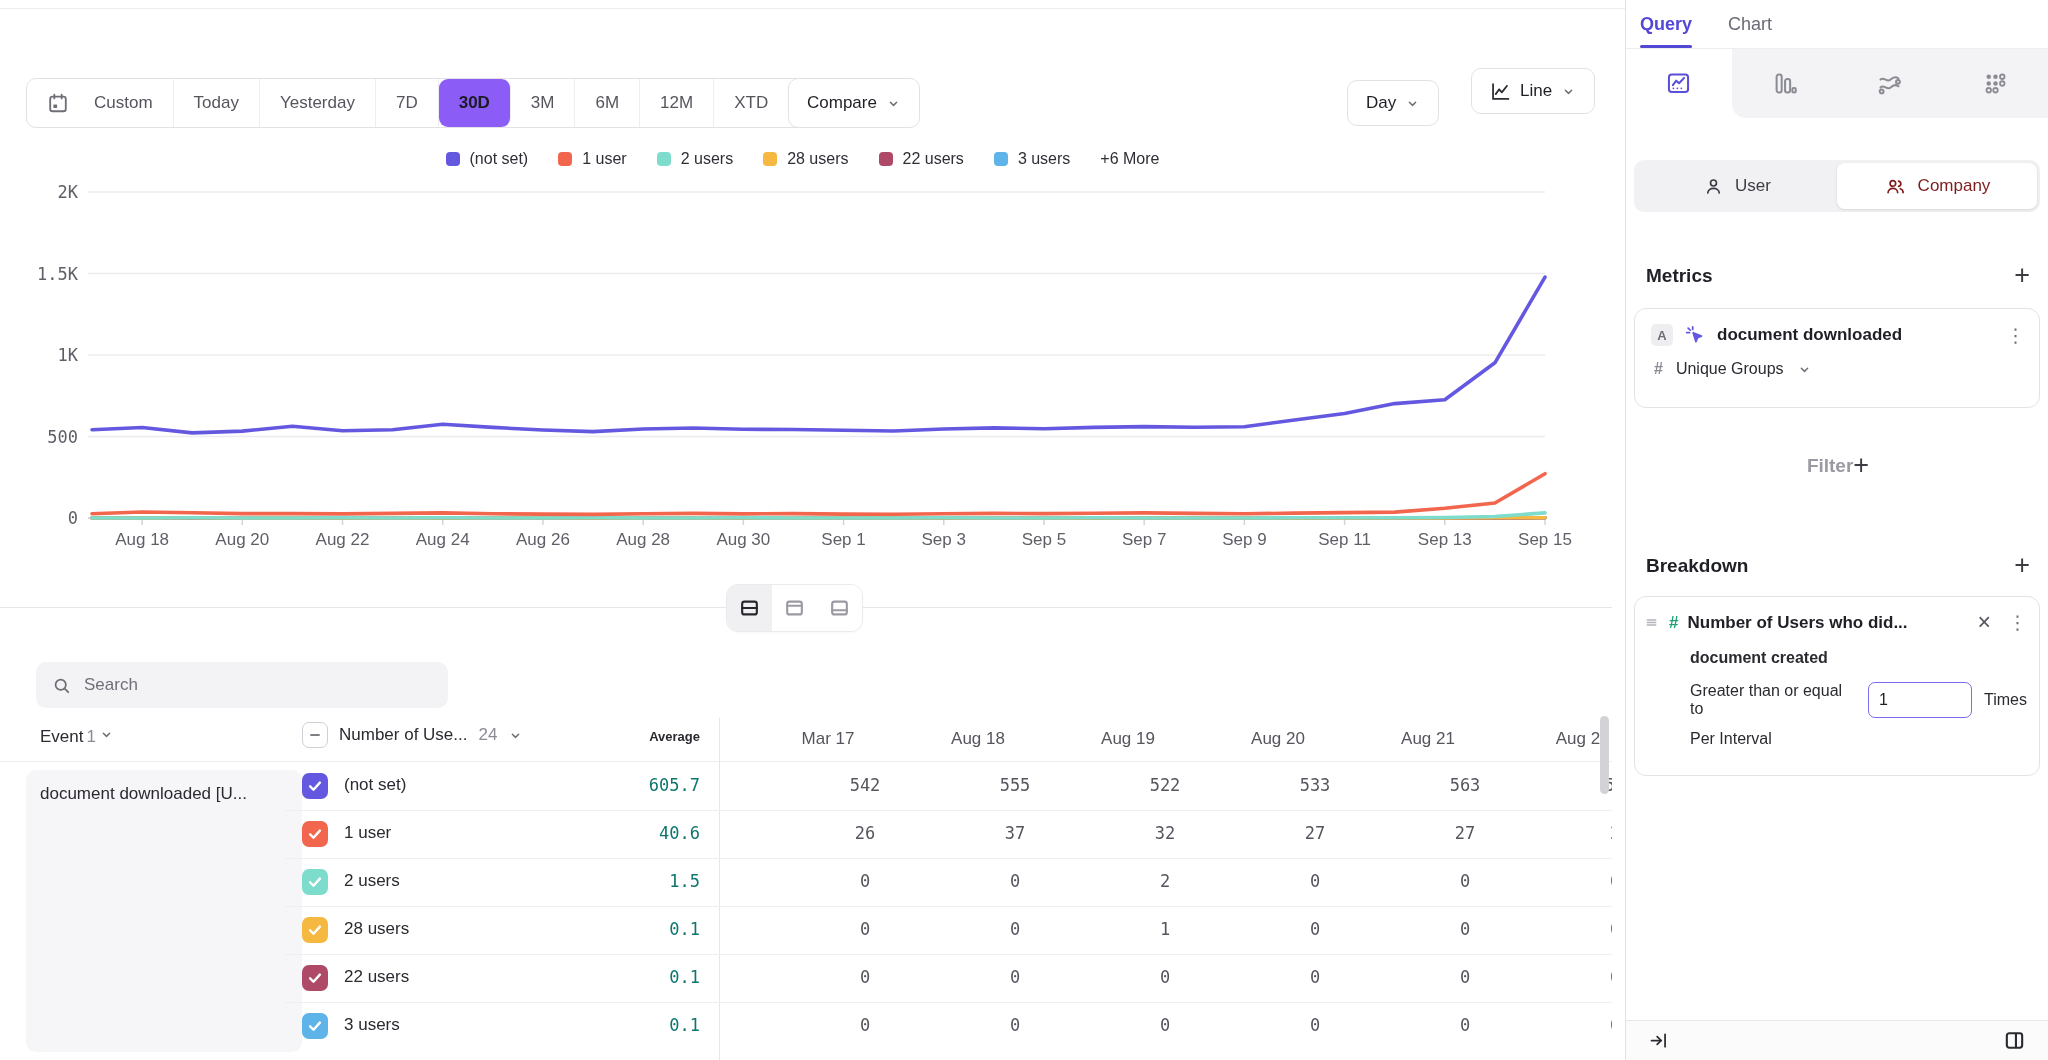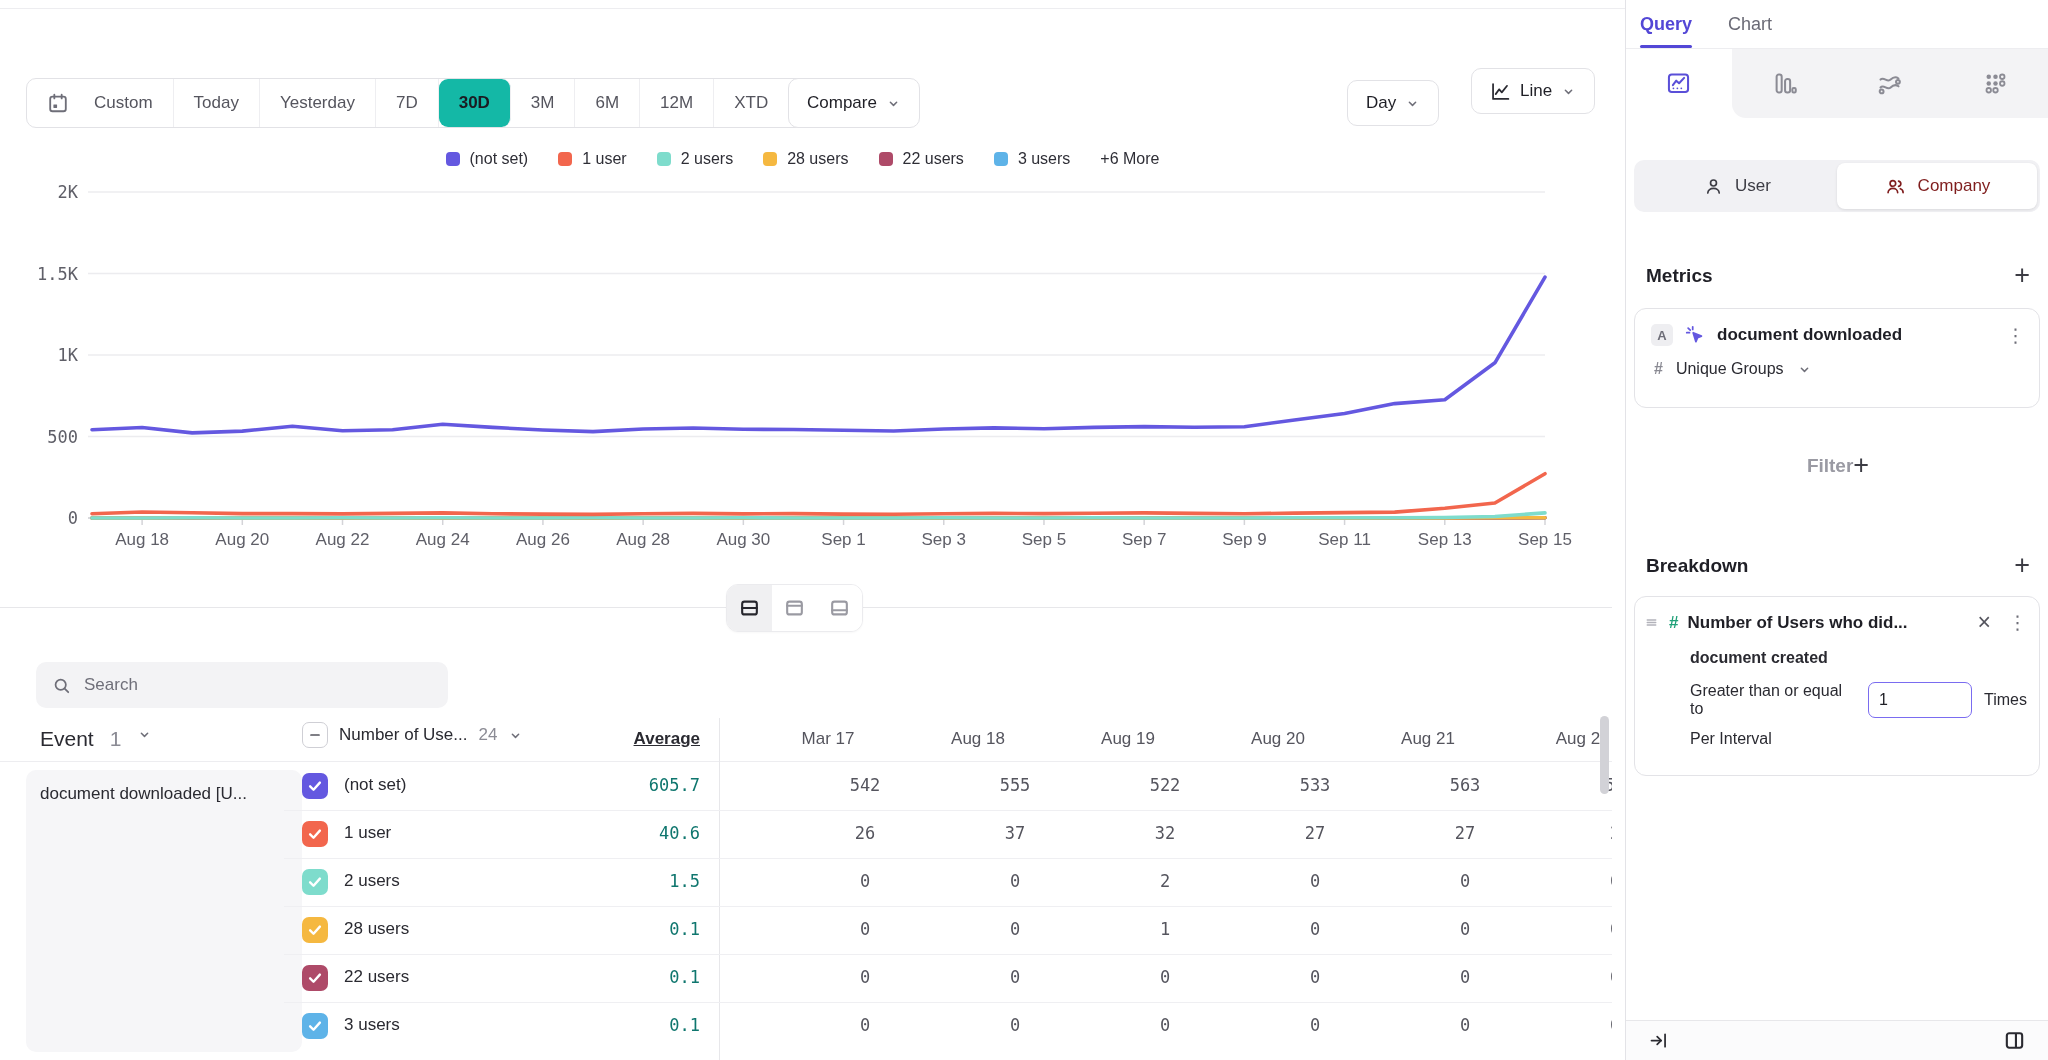--- a/index.html
+++ b/index.html
@@ -10,21 +10,21 @@
 
   
   .left { position:absolute; left:0; top:0; width:1625px; height:1060px; }
 
   
   .range-group { position:absolute; left:26px; top:78px; height:50px; display:flex; align-items:stretch;
     border:1px solid #e2e2e6; border-radius:10px; background:#fff; }
   .range-btn { display:flex; align-items:center; gap:25px; padding:0 20px; font-size:17px; color:#55555e;
     background:none; border:none; border-right:1px solid #eeeef1; cursor:pointer; white-space:nowrap; }
   .range-btn:last-child { border-right:none; }
-  .range-btn.selected { background:#14b8a6; color:#1b1b22; font-weight:700; border-radius:9px; }
+  .range-btn.selected { background:#8b5cf6; color:#1b1b22; font-weight:700; border-radius:9px; }
   .btn { display:flex; align-items:center; gap:9px; background:#fff; border:1px solid #e2e2e6;
     border-radius:10px; font-size:17px; color:#1f1f26; padding:0 18px; cursor:pointer; }
   .compare-btn { position:absolute; left:788px; top:78px; height:50px; }
   .interval-btn { position:absolute; left:1347px; top:80px; height:46px; }
   .charttype-btn { position:absolute; left:1453px; top:68px; height:46px;margin-left:18px; }
 
   .icon { display:inline-flex; align-items:center; justify-content:center; line-height:0; }
   .icon svg { display:block; }
   .ic-gray { color:#6e6e78; }
   .ic-dark { color:#2a2a31; }
@@ -49,28 +49,28 @@
   
   .search-box { position:absolute; left:36px; top:662px; width:412px; height:46px; background:#f3f3f5;
     border-radius:10px; display:flex; align-items:center; gap:13px; padding-left:16px; }
   .search-box input { background:transparent; border:none; outline:none; font-size:17px; width:330px;
     font-family:"Liberation Sans", sans-serif; color:#2a2a31; }
   .search-box input::placeholder { color:#6f6f79; }
 
   
   .table { position:absolute; left:0; top:718px; width:1612px; height:342px; }
   .thead { position:relative; height:44px; border-bottom:1px solid #ededf0; }
-  .hdr-event { position:absolute; left:40px; top:9px; display:flex; align-items:flex-start; gap:16px;
-    font-size:21px; cursor:pointer; }
+  .hdr-event { position:absolute; left:40px; top:9px; display:flex; align-items:flex-start; gap:3px;
+    font-size:17px; cursor:pointer; }
   .hdr-count { color:#8b8b94; }
   .hdr-breakdown { position:absolute; left:302px; top:4px; display:flex; align-items:center; gap:11px;
     font-size:17px; cursor:pointer; }
   .cbx { width:26px; height:26px; border-radius:7px; display:flex; align-items:center; justify-content:center; cursor:pointer; }
   .cbx.indeterminate { background:#fff; border:1.5px solid #cfcfd5; color:#55555e; }
-  .hdr-average { position:absolute; left:540px; width:160px; top:11px; text-align:right; font-size:17px; font-weight:700;text-decoration:underline; }
+  .hdr-average { position:absolute; left:540px; width:160px; top:11px; text-align:right; font-size:13px; font-weight:700; }
   .vline { position:absolute; left:719px; top:0; width:1px; height:342px; background:#e7e7ea; }
   .date-cols { position:absolute; left:719px; right:0; display:flex; padding-left:34px; overflow:hidden; }
   .thead .date-cols { top:11px; }
   .date-col { flex:0 0 150px; width:150px; text-align:center; font-size:17px; color:#55555e; white-space:nowrap; }
 
   .event-cell { position:absolute; left:26px; top:52px; width:276px; height:282px; background:#f6f6f8;
     border-radius:10px; padding:14px 0 0 14px; font-size:17px; white-space:nowrap; overflow:hidden; cursor:pointer; }
   .tbody { position:absolute; left:0; top:44px; right:0; }
   .trow { position:relative; height:48px; cursor:pointer; }
   .trow + .trow::before { content:''; position:absolute; left:284px; right:0; top:0; height:1px; background:#efeff2; }

